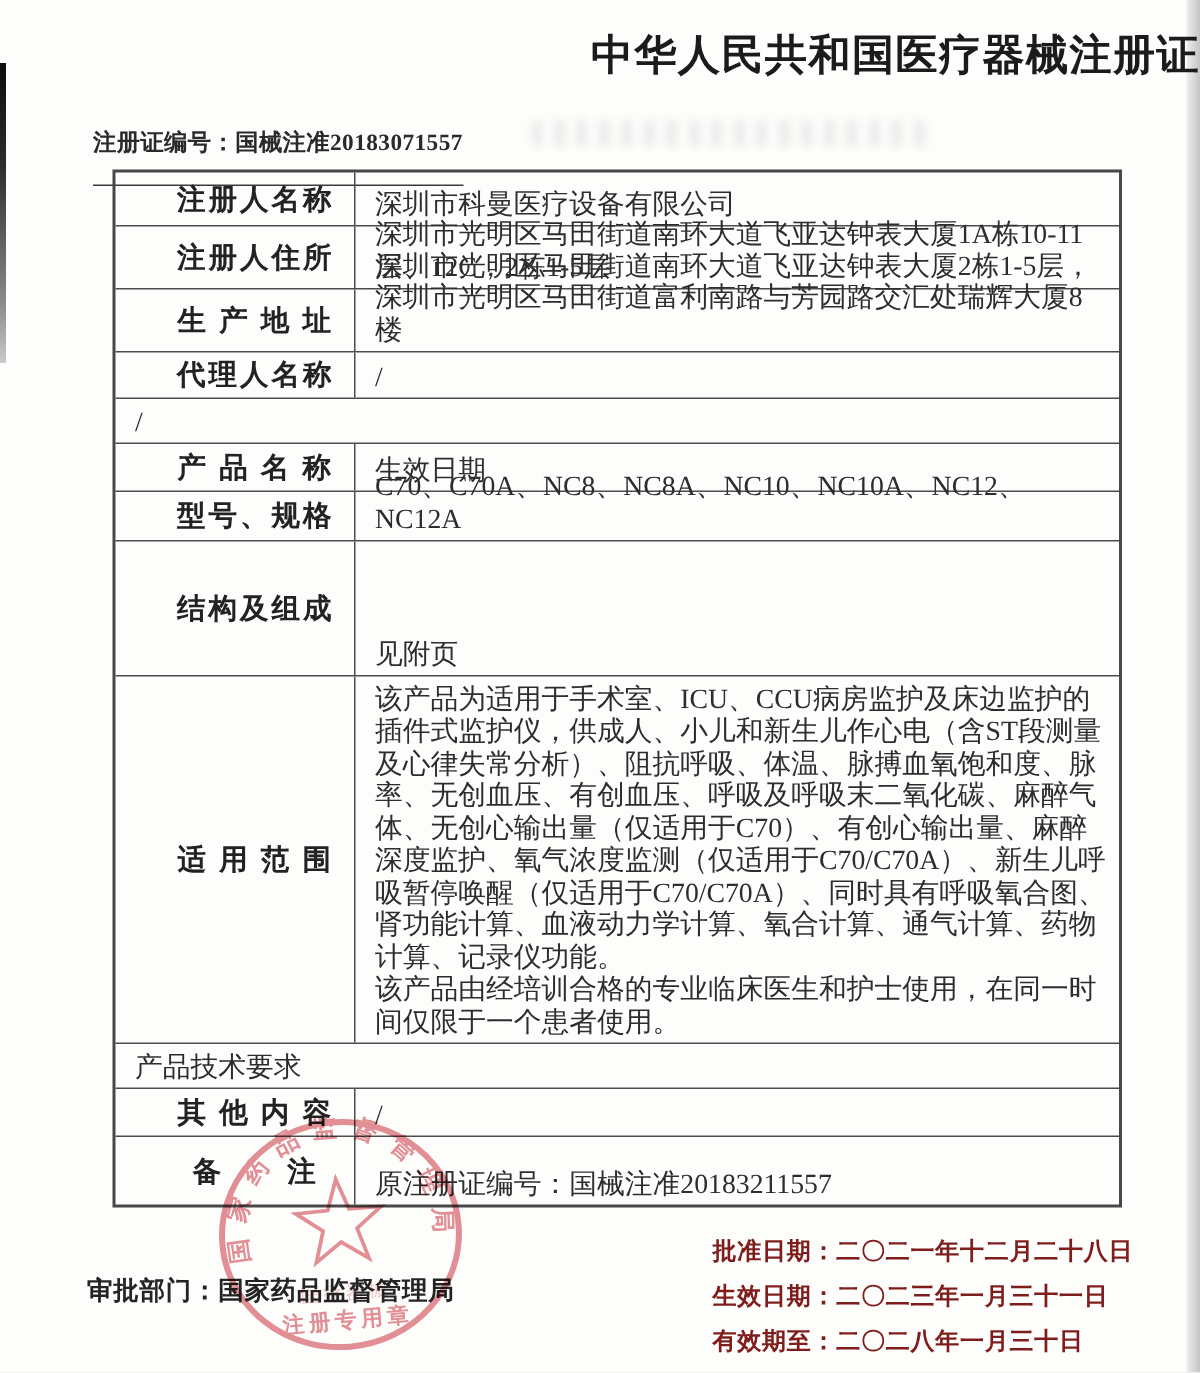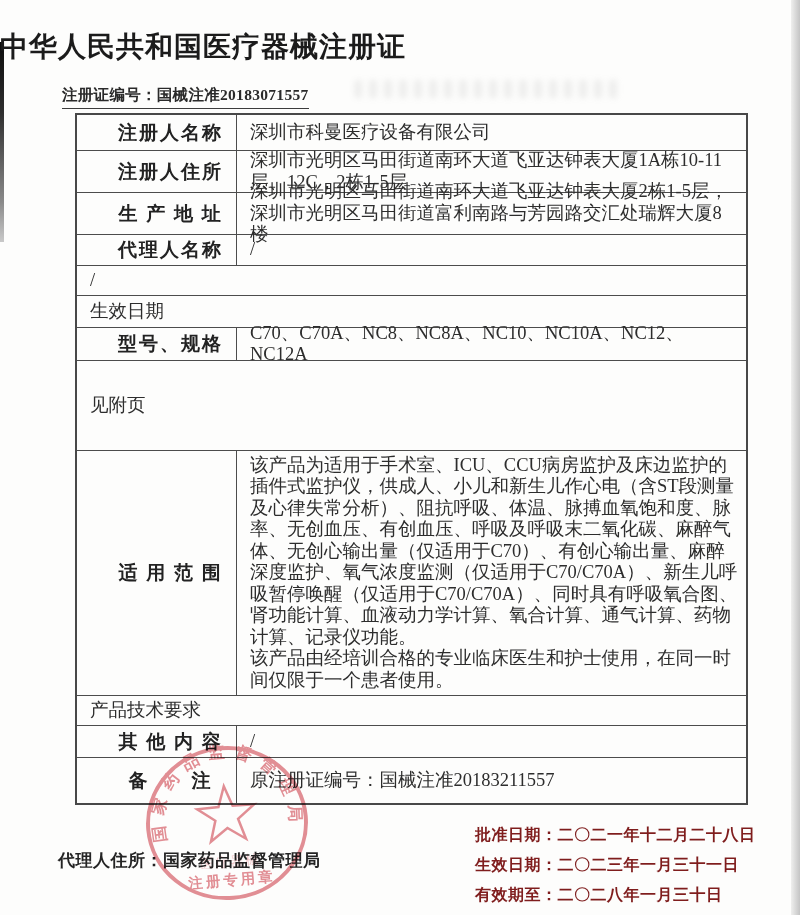--- a/index.html
+++ b/index.html
@@ -10,33 +10,33 @@
   }
   
   .edge-left{position:absolute;left:0;top:42px;width:4px;height:200px;
     background:linear-gradient(#0c0c0c 0%,#2e2e2e 35%,#8a8a8a 80%,#c9c9c9 100%);}
   .edge-right{position:absolute;right:0;top:0;width:9px;height:915px;
     background:linear-gradient(to right,#efefee,#c4c4c4);}
   .smudge{position:absolute;left:355px;top:80px;width:265px;height:18px;
     background:repeating-linear-gradient(90deg,rgba(125,125,125,.45) 0 6px,rgba(210,210,210,.08) 6px 15px);
     filter:blur(3px);opacity:.33;border-radius:3px;}
   
-  .title{position:absolute;top:28px;left:0;width:100%;margin:0;text-align:left;
+  .title{position:absolute;top:18px;left:0;width:100%;margin:0;text-align:right;
     font-size:28px;font-weight:bold;letter-spacing:1px;color:#1b1b1b;}
   .regline{position:absolute;left:62px;top:85px;font-size:15.5px;font-weight:bold;
-    color:#2a2a2a;border-bottom:1.5px solid #3c3c3c;padding-bottom:2px;letter-spacing:.3px;}
+    color:#2a2a2a;border-bottom:1.5px solid #3c3c3c;padding-bottom:17px;letter-spacing:.3px;}
   
   .cert-table{position:absolute;left:75px;top:113px;width:673px;
     border:2px solid #484848;box-sizing:border-box;background:rgba(255,255,255,.0);}
   .row{display:flex;box-sizing:border-box;}
   .row + .row{border-top:1.5px solid #4c4c4c;}
   .cell-label{flex:0 0 160px;width:160px;border-right:1.5px solid #4c4c4c;
     display:flex;align-items:center;justify-content:center;text-align:center;
     font-weight:bold;font-size:19px;letter-spacing:2px;color:#222;box-sizing:border-box;padding-left:28px;}
-  .cell-value{flex:1;display:flex;align-items:center;
+  .cell-value{flex:1;display:flex;align-items:flex-end;
     padding:2px 6px 2px 13px;box-sizing:border-box;}
   .value-text{white-space:pre-wrap;font-size:18.5px;line-height:21.5px;color:#2d2d2d;}
   
   .footer-dept{position:absolute;left:58px;top:849px;font-size:17px;font-weight:bold;
     letter-spacing:.5px;color:#242424;}
   .footer-dates{position:absolute;left:475px;top:820px;}
   .date-line{height:30px;line-height:30px;font-size:16px;font-weight:bold;
     letter-spacing:.5px;color:#7f1d1d;}
   
   .seal{position:absolute;left:130px;top:728px;width:195px;height:190px;
@@ -87,33 +87,35 @@
         </div>
     </div>
 
     <div class="row" style="height:30px">
       <div class="cell-value">
           <div class="value-text">/</div>
         </div>
     </div>
 
     <div class="row" style="height:32px">
+      <div class="cell-label">产 品 名 称</div>
       <div class="cell-value">
           <div class="value-text">生效日期</div>
         </div>
     </div>
 
     <div class="row" style="height:33px">
       <div class="cell-label">型号、规格</div>
       <div class="cell-value">
           <div class="value-text">C70、C70A、NC8、NC8A、NC10、NC10A、NC12、NC12A</div>
         </div>
     </div>
 
     <div class="row" style="height:90px">
+      <div class="cell-label">结构及组成</div>
       <div class="cell-value">
           <div class="value-text">见附页</div>
         </div>
     </div>
 
     <div class="row" style="height:245px">
       <div class="cell-label">适 用 范 围</div>
       <div class="cell-value">
           <div class="value-text">该产品为适用于手术室、ICU、CCU病房监护及床边监护的插件式监护仪，供成人、小儿和新生儿作心电（含ST段测量及心律失常分析）、阻抗呼吸、体温、脉搏血氧饱和度、脉率、无创血压、有创血压、呼吸及呼吸末二氧化碳、麻醉气体、无创心输出量（仅适用于C70）、有创心输出量、麻醉深度监护、氧气浓度监测（仅适用于C70/C70A）、新生儿呼吸暂停唤醒（仅适用于C70/C70A）、同时具有呼吸氧合图、肾功能计算、血液动力学计算、氧合计算、通气计算、药物计算、记录仪功能。
 该产品由经培训合格的专业临床医生和护士使用，在同一时间仅限于一个患者使用。</div>
@@ -135,21 +137,21 @@
 
     <div class="row" style="height:46px">
       <div class="cell-label">备　　注</div>
       <div class="cell-value">
           <div class="value-text">原注册证编号：国械注准20183211557</div>
         </div>
     </div>
 
   </div>
 
-  <div class="footer-dept"><span>代理人住所：</span><span>国家药品监督管理局</span></div>
+  <div class="footer-dept"><span>审批部门：</span><span>国家药品监督管理局</span></div>
 
   <div class="footer-dates">
     <div class="date-line"><span>批准日期：</span><span>二〇二一年十二月二十八日</span></div>
     <div class="date-line"><span>生效日期：</span><span>二〇二三年一月三十一日</span></div>
     <div class="date-line"><span>有效期至：</span><span>二〇二八年一月三十日</span></div>
   </div>
 
   <svg class="seal" viewBox="0 0 195 190" xmlns="http://www.w3.org/2000/svg">
     <ellipse cx="97" cy="95" rx="79" ry="75" fill="none" stroke-width="4" stroke="#d65a64"></ellipse>
     <path id="seal-arc" d="M 39.9 118.6 A 63 63 0 1 1 154.1 118.6" fill="none"></path>

